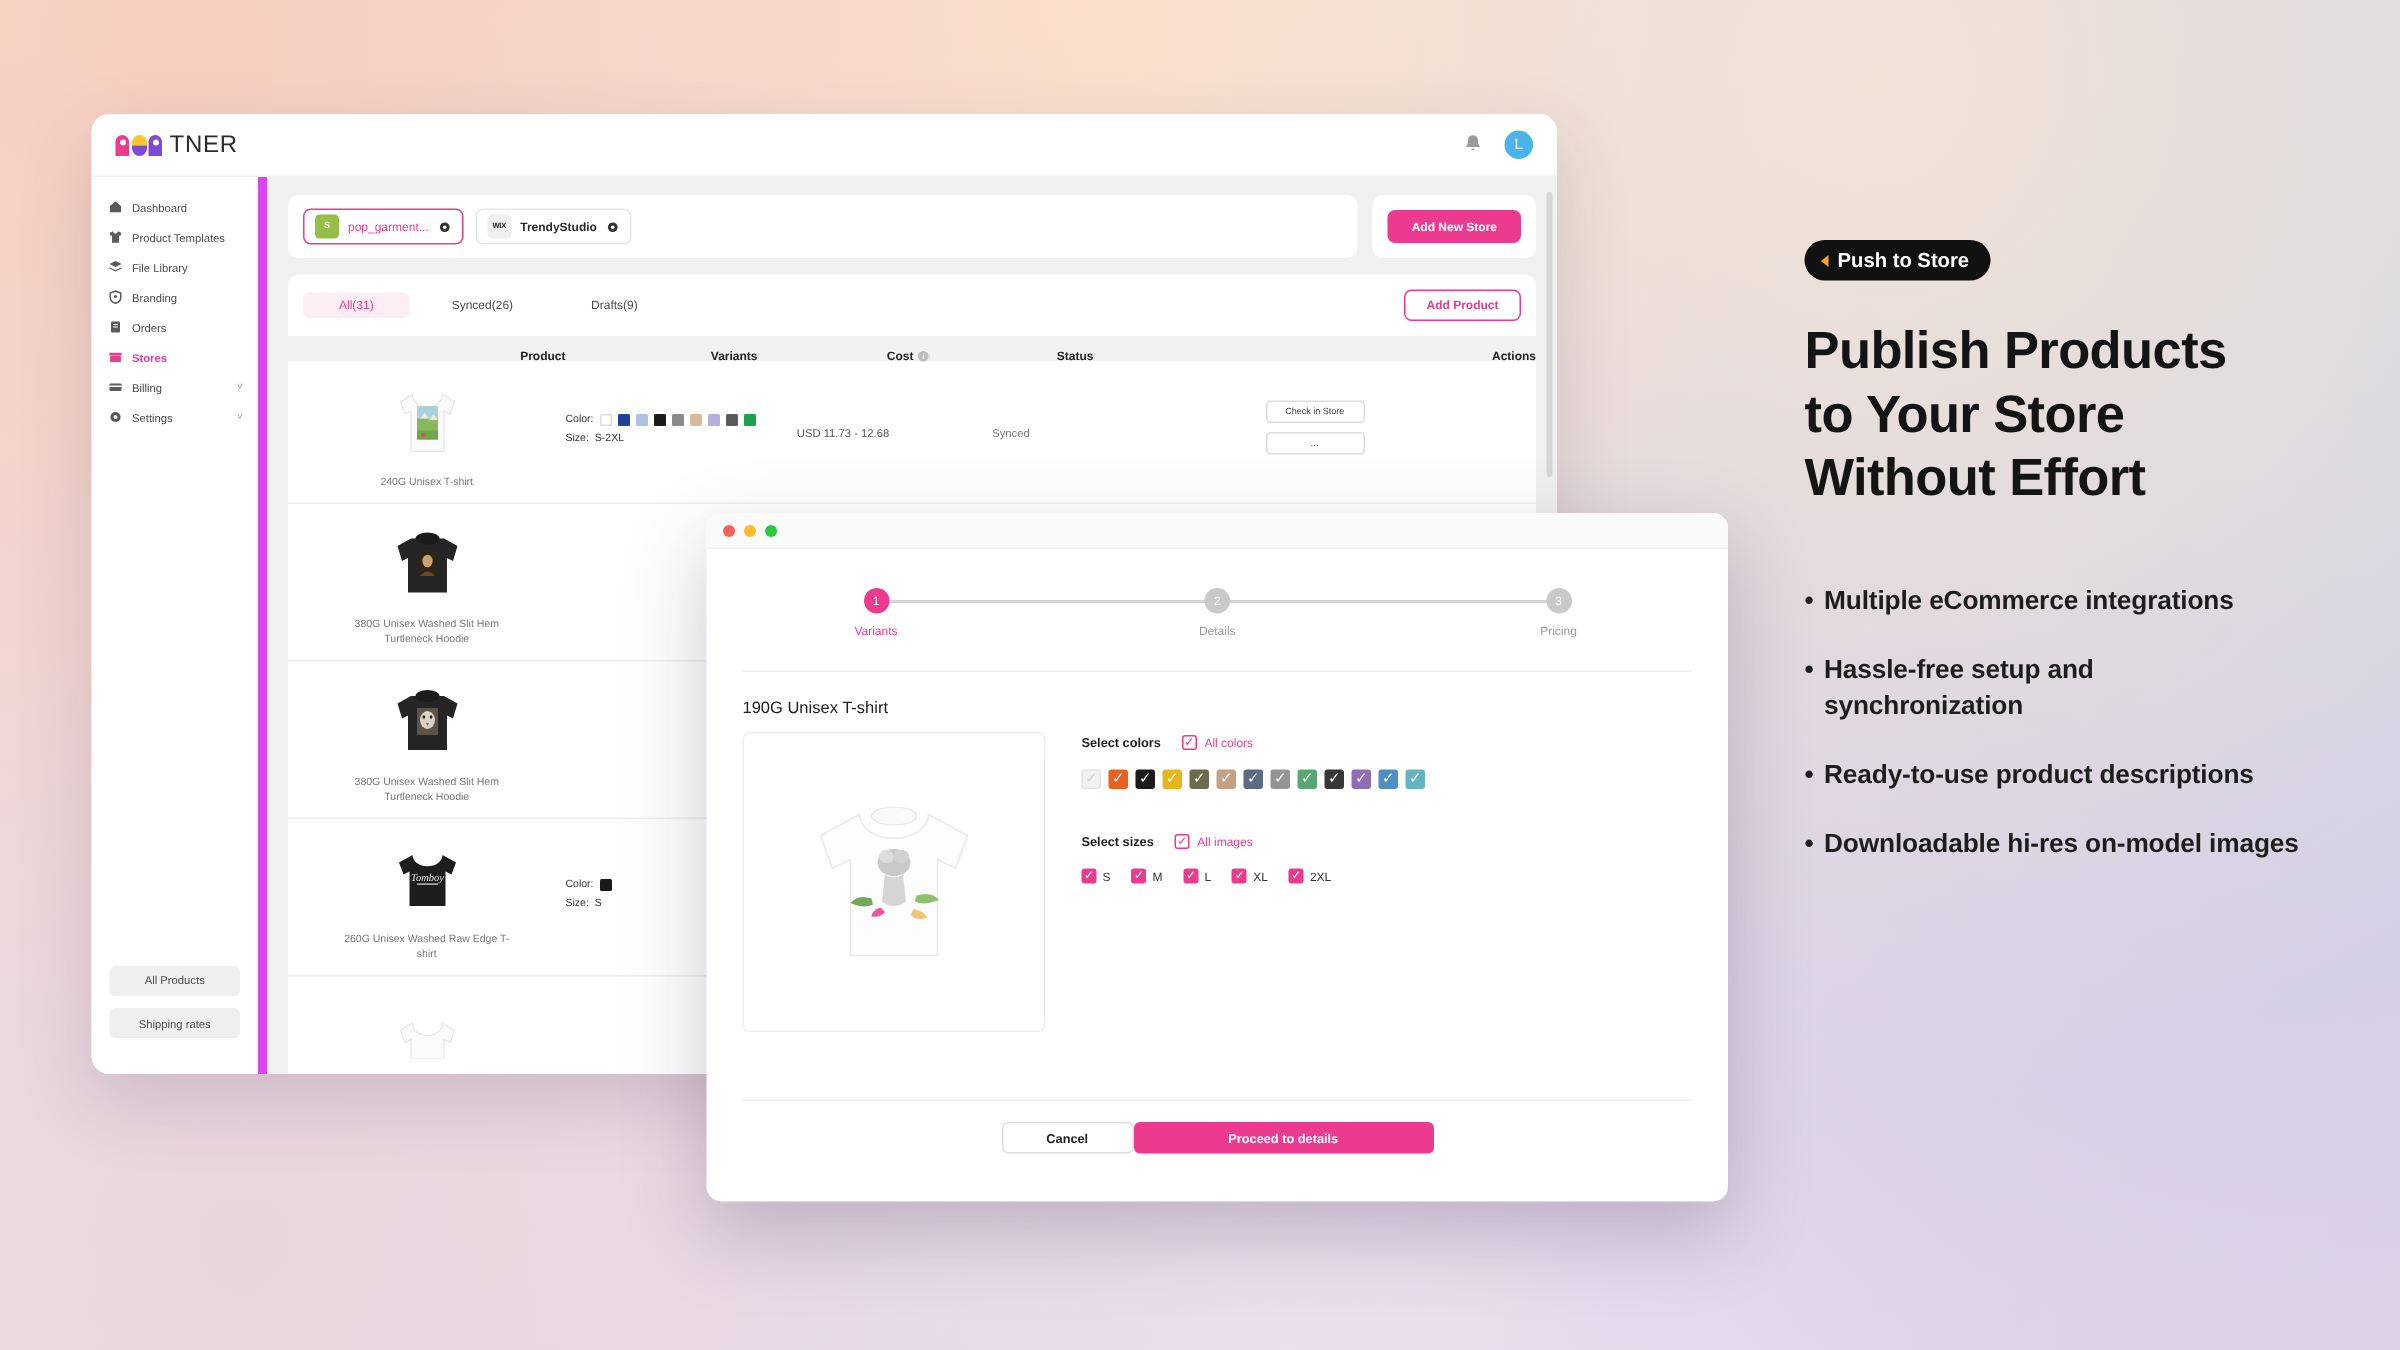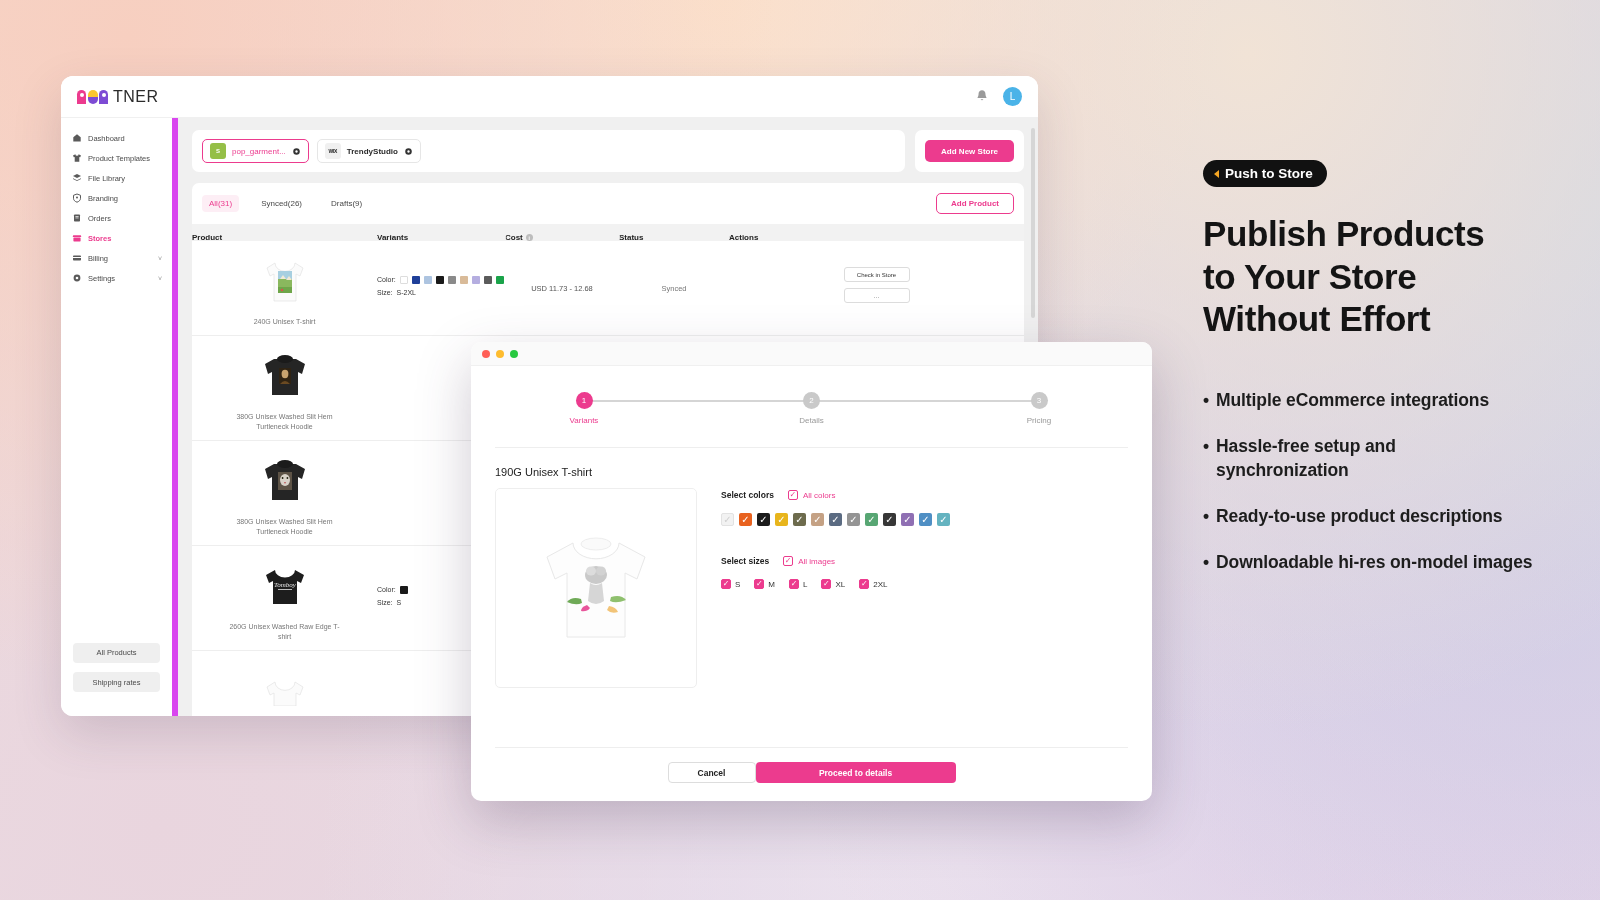--- a/index.html
+++ b/index.html
@@ -132,32 +132,32 @@
   }
   .store-bar-outer { display:flex; gap: 10px; }
   .addstore-wrap { background:#fff; border-radius:7px; height:42px; display:flex; align-items:center; padding:0 10px; }
 
   .panel {
     background: #fff; border-radius: 7px; margin-top: 11px;
     padding: 10px 0 0 0; height: 560px;
   }
   .tabs-row { display: flex; align-items: center; padding: 0 10px 10px 10px; }
   .tab {
-    font-size: 8px; padding: 4px 7px; border-radius: 4px;
-    color: #4a4a4a; cursor: pointer; margin-right: 15px;
+    font-size: 8px; padding: 4px 24px; border-radius: 4px;
+    color: #4a4a4a; cursor: pointer; margin-right: 4px;
   }
   .tab.active { background: #fdeef5; color: #ec3b8e; }
   .tabs-row .btn-outline { margin-left: auto; }
 
   .table-head {
     display: flex; background: #f2f2f2;
     font-size: 8px; font-weight: bold; color: #222;
     height: 17px; align-items: center;
   }
-  .th { text-align: left; position: relative; margin-top: 10px; }
+  .th { text-align: right; position: relative; margin-top: 10px; }
   .th + .th::before {
     content:''; position:absolute; left:0; top:3px; bottom:3px;
     width:1px; background:#dcdcdc;
   }
   .c-prod { flex: 0 0 185px; }
   .c-var  { flex: 0 0 128px; }
   .c-cost { flex: 0 0 114px; }
   .c-stat { flex: 0 0 110px; }
   .c-act  { flex: 1; }
   .info-i {
@@ -235,21 +235,21 @@
   .cb.pink-solid { background:#ec3b8e; color:#fff; border:1.2px solid #ec3b8e; }
   .color-row { display:flex; gap: 5px; margin-bottom: 30px; }
   .csw {
     width: 13px; height: 13px; border-radius: 2px;
     display:flex; align-items:center; justify-content:center;
     font-size: 10px; line-height:1; cursor:pointer;
   }
   .sizes-row { display:flex; gap: 14px; }
   .size-item { display:flex; align-items:center; gap:4px; font-size: 8px; color:#333; cursor:pointer;}
   .modal-foot-div { margin-top: auto; height:1px; background:#eee; margin-left:24px; margin-right:24px;}
-  .modal-foot { display:flex; justify-content:center; padding: 14px 0 18px; }
+  .modal-foot { display:flex; justify-content:center; padding: 14px 0 32px; }
   .btn-cancel {
     width: 88px; height: 21px; border:1px solid #ddd; border-radius: 4px;
     background:#fff; font-size: 8.5px; font-weight:bold; color:#222; cursor:pointer;
     font-family: "Liberation Sans", sans-serif;
   }
   .btn-proceed {
     width: 200px; height: 21px; border:none; border-radius: 4px;
     background:#ec3b8e; font-size: 8.5px; font-weight:bold; color:#fff; cursor:pointer;
     font-family: "Liberation Sans", sans-serif;
   }

